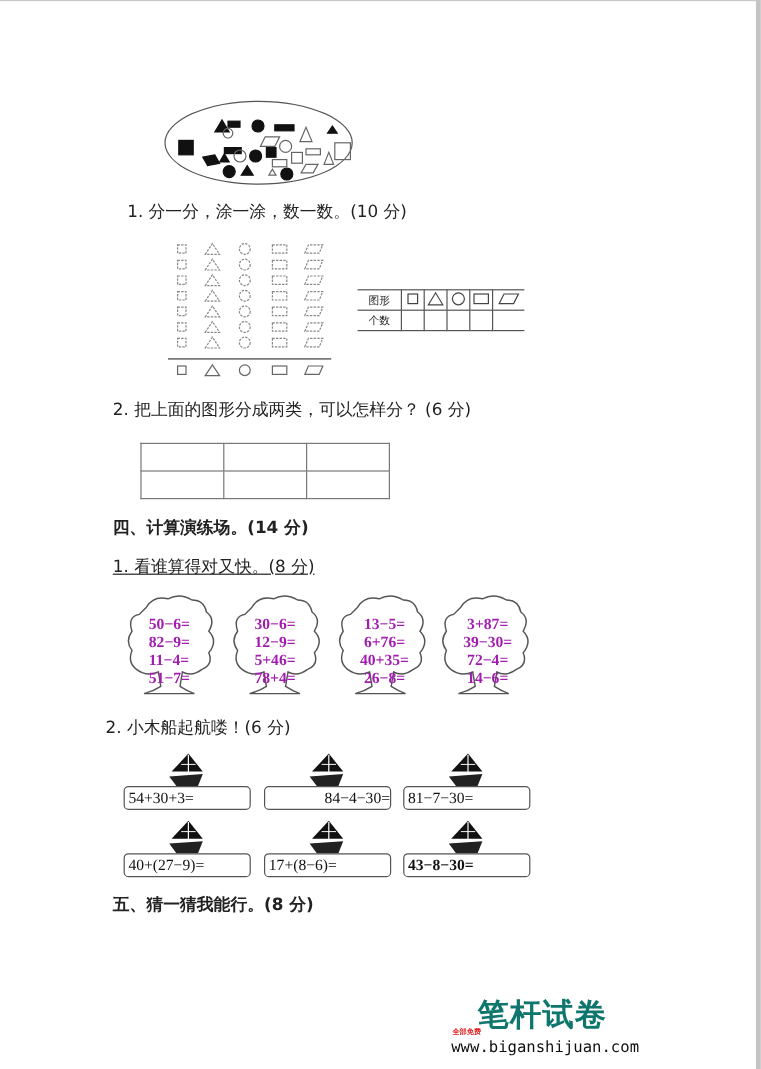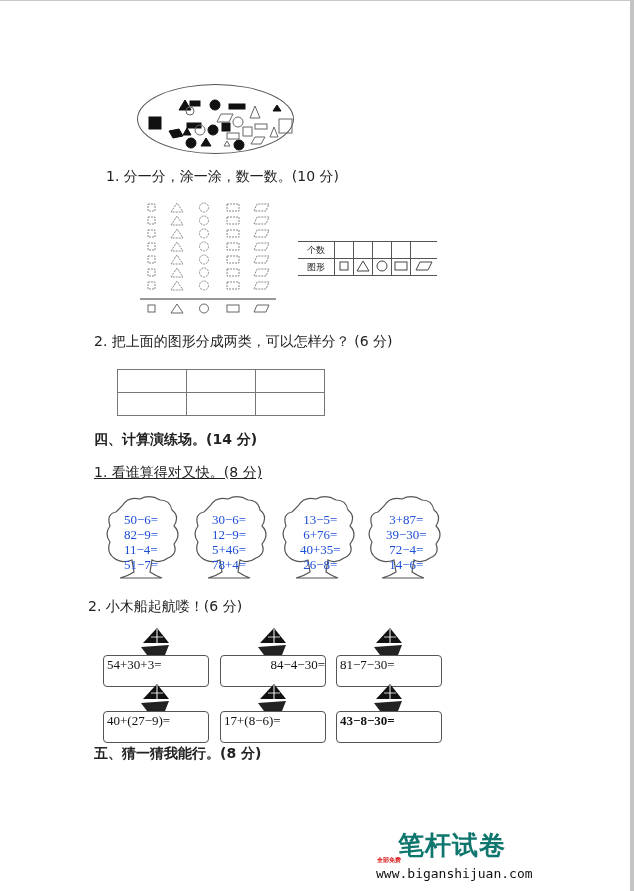--- a/index.html
+++ b/index.html
@@ -14,23 +14,23 @@
   .cnt-table { position:absolute; left:298px; top:241px; border-collapse:collapse; font-size:9px; }
   .cnt-table td { border:1px solid #555; height:16px; text-align:center; padding:0; }
   .cnt-table td.lbl { width:36px; }
   .cnt-table td.c { width:18px; }
   .cnt-table td.c5 { width:26px; }
   .cnt-table tr td:first-child { border-left:none; }
   .cnt-table tr td:last-child { border-right:none; }
   .cls-table { position:absolute; left:117px; top:369px; border-collapse:collapse; border:1.5px solid #666; }
   .cls-table td { border:1px solid #777; width:66px; height:20px; }
   .tree { position:absolute; width:78px; height:88px; }
-  .tree-eq { position:absolute; left:20px; top:18px; font-family:"Liberation Serif", serif; font-size:13px; line-height:15px; color:#1d4ed8; }
+  .tree-eq { position:absolute; left:20px; top:18px; font-family:"Liberation Serif", serif; font-size:13px; line-height:15px; color:#a21caf;font-weight:bold; }
   .boat { position:absolute; width:110px; height:50px; }
-  .boat-box { position:absolute; left:0; top:28px; width:106px; height:32px; border:1.5px solid #555; border-radius:4px; box-sizing:border-box;
+  .boat-box { position:absolute; left:0; top:28px; width:106px; height:20px; border:1.5px solid #555; border-radius:4px; box-sizing:border-box;
               font-family:"Liberation Serif", serif; font-size:13px; line-height:18px; padding-left:3px; color:#111; }
   .logo-main { position:absolute; left:398px; top:828px; font-size:26px; font-weight:bold; color:#0f766e; letter-spacing:1px; }
   .logo-tag { position:absolute; left:377px; top:856px; font-size:6px; color:#d22; font-weight:bold; }
   .logo-url { position:absolute; left:376px; top:866px; font-family:"DejaVu Sans Mono", monospace; font-size:13px; color:#111; }
 </style>
 </head>
 <body>
 
 <div class="topline"></div>
 <div class="rightbar"></div>
@@ -93,44 +93,44 @@
     <polygon points="31,113 37,104 43,113"></polygon>
     <circle cx="64" cy="108.5" r="4.5"></circle>
     <rect x="87" y="105" width="12" height="7"></rect>
     <polygon points="114,112 117,105 129,105 126,112"></polygon>
   </g>
 </svg>
 
 <table class="cnt-table">
   <tbody>
       <tr>
-    <td class="lbl">个数</td>
-    <td class="c"></td>
-    <td class="c"></td>
-    <td class="c"></td>
-    <td class="c"></td>
-    <td class="c5"></td>
-  </tr>
-  <tr>
     <td class="lbl">图形</td>
     <td class="c"><svg style="position:static" width="10" height="10">
             <rect x="1" y="1" width="8" height="8" fill="none" stroke="#444"></rect>
           </svg></td>
     <td class="c"><svg style="position:static" width="14" height="12">
             <polygon points="1,11 7,1 13,11" fill="none" stroke="#444"></polygon>
           </svg></td>
     <td class="c"><svg style="position:static" width="12" height="12">
             <circle cx="6" cy="6" r="5" fill="none" stroke="#444"></circle>
           </svg></td>
     <td class="c"><svg style="position:static" width="14" height="10">
             <rect x="1" y="1" width="12" height="8" fill="none" stroke="#444"></rect>
           </svg></td>
     <td class="c5"><svg style="position:static" width="18" height="10">
             <polygon points="1,9 5,1 17,1 13,9" fill="none" stroke="#444"></polygon>
           </svg></td>
+  </tr>
+  <tr>
+    <td class="lbl">个数</td>
+    <td class="c"></td>
+    <td class="c"></td>
+    <td class="c"></td>
+    <td class="c"></td>
+    <td class="c5"></td>
   </tr>
 </tbody>
   </table>
 
 <div class="txt" style="left:94px;top:333px;">2. 把上面的图形分成两类，可以怎样分？ (6 分)</div>
 
 <table class="cls-table">
   <tbody>
       <tr>
         <td></td>

